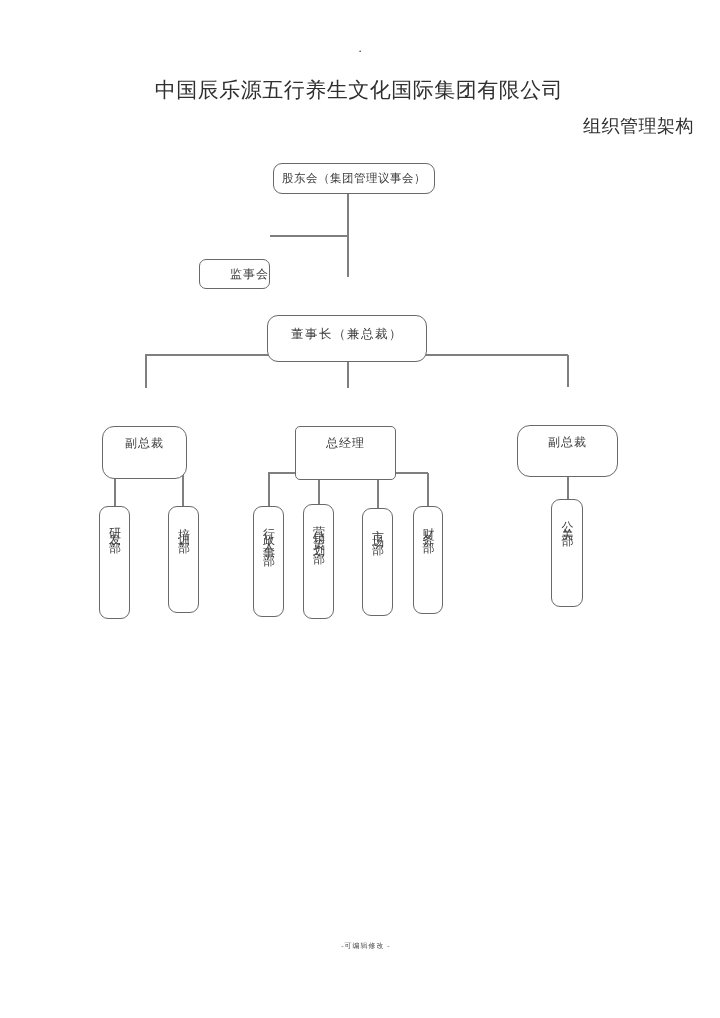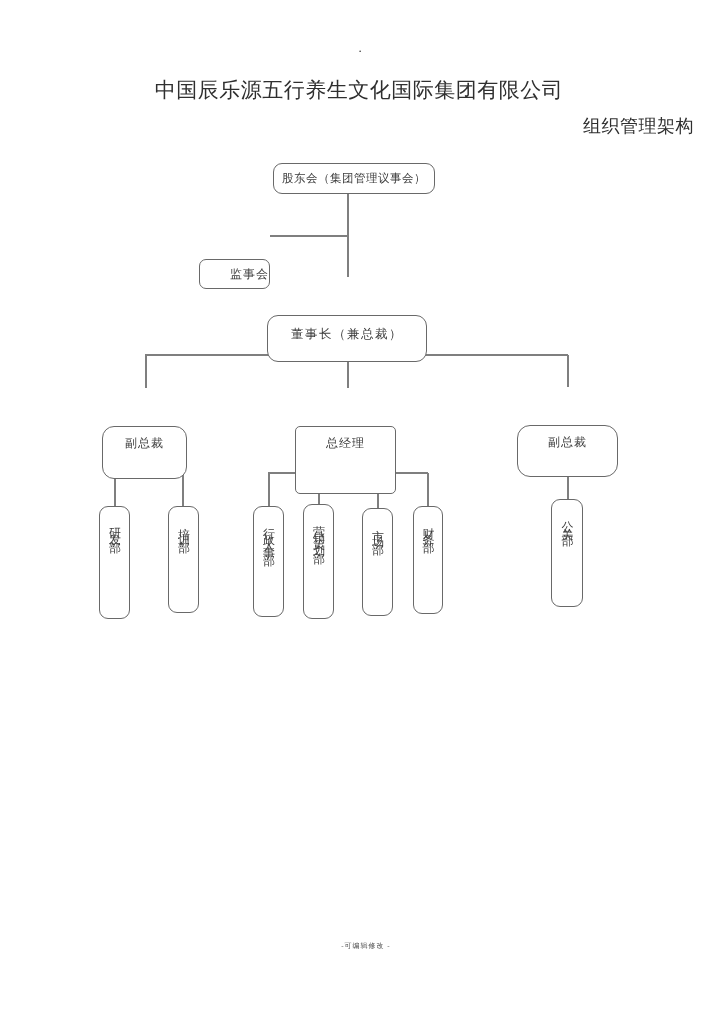--- a/index.html
+++ b/index.html
@@ -72,21 +72,21 @@
     </div>
 
     <div class="box ttop" style="left:267px;top:277px;width:160px;height:47px;border-radius:11px;padding-top:10px;font-size:12.5px;letter-spacing:1.5px;">
       <span>董事长（兼总裁）</span>
     </div>
 
     <div class="box ttop" style="left:102px;top:388px;width:85px;height:53px;border-radius:12px;padding-top:8px;letter-spacing:1px;">
       <span>副总裁</span>
     </div>
 
-    <div class="box ttop" style="left:295px;top:388px;width:101px;height:68px;border-radius:5px;padding-top:8px;letter-spacing:1px;">
+    <div class="box ttop" style="left:295px;top:388px;width:101px;height:54px;border-radius:5px;padding-top:8px;letter-spacing:1px;">
       <span>总经理</span>
     </div>
 
     <div class="box ttop" style="left:517px;top:387px;width:101px;height:52px;border-radius:13px;padding-top:8px;letter-spacing:1px;">
       <span>副总裁</span>
     </div>
 
     <div class="dept" style="left:99px;top:506px;width:31px;height:113px;">
       <span>研发部</span>
     </div>

